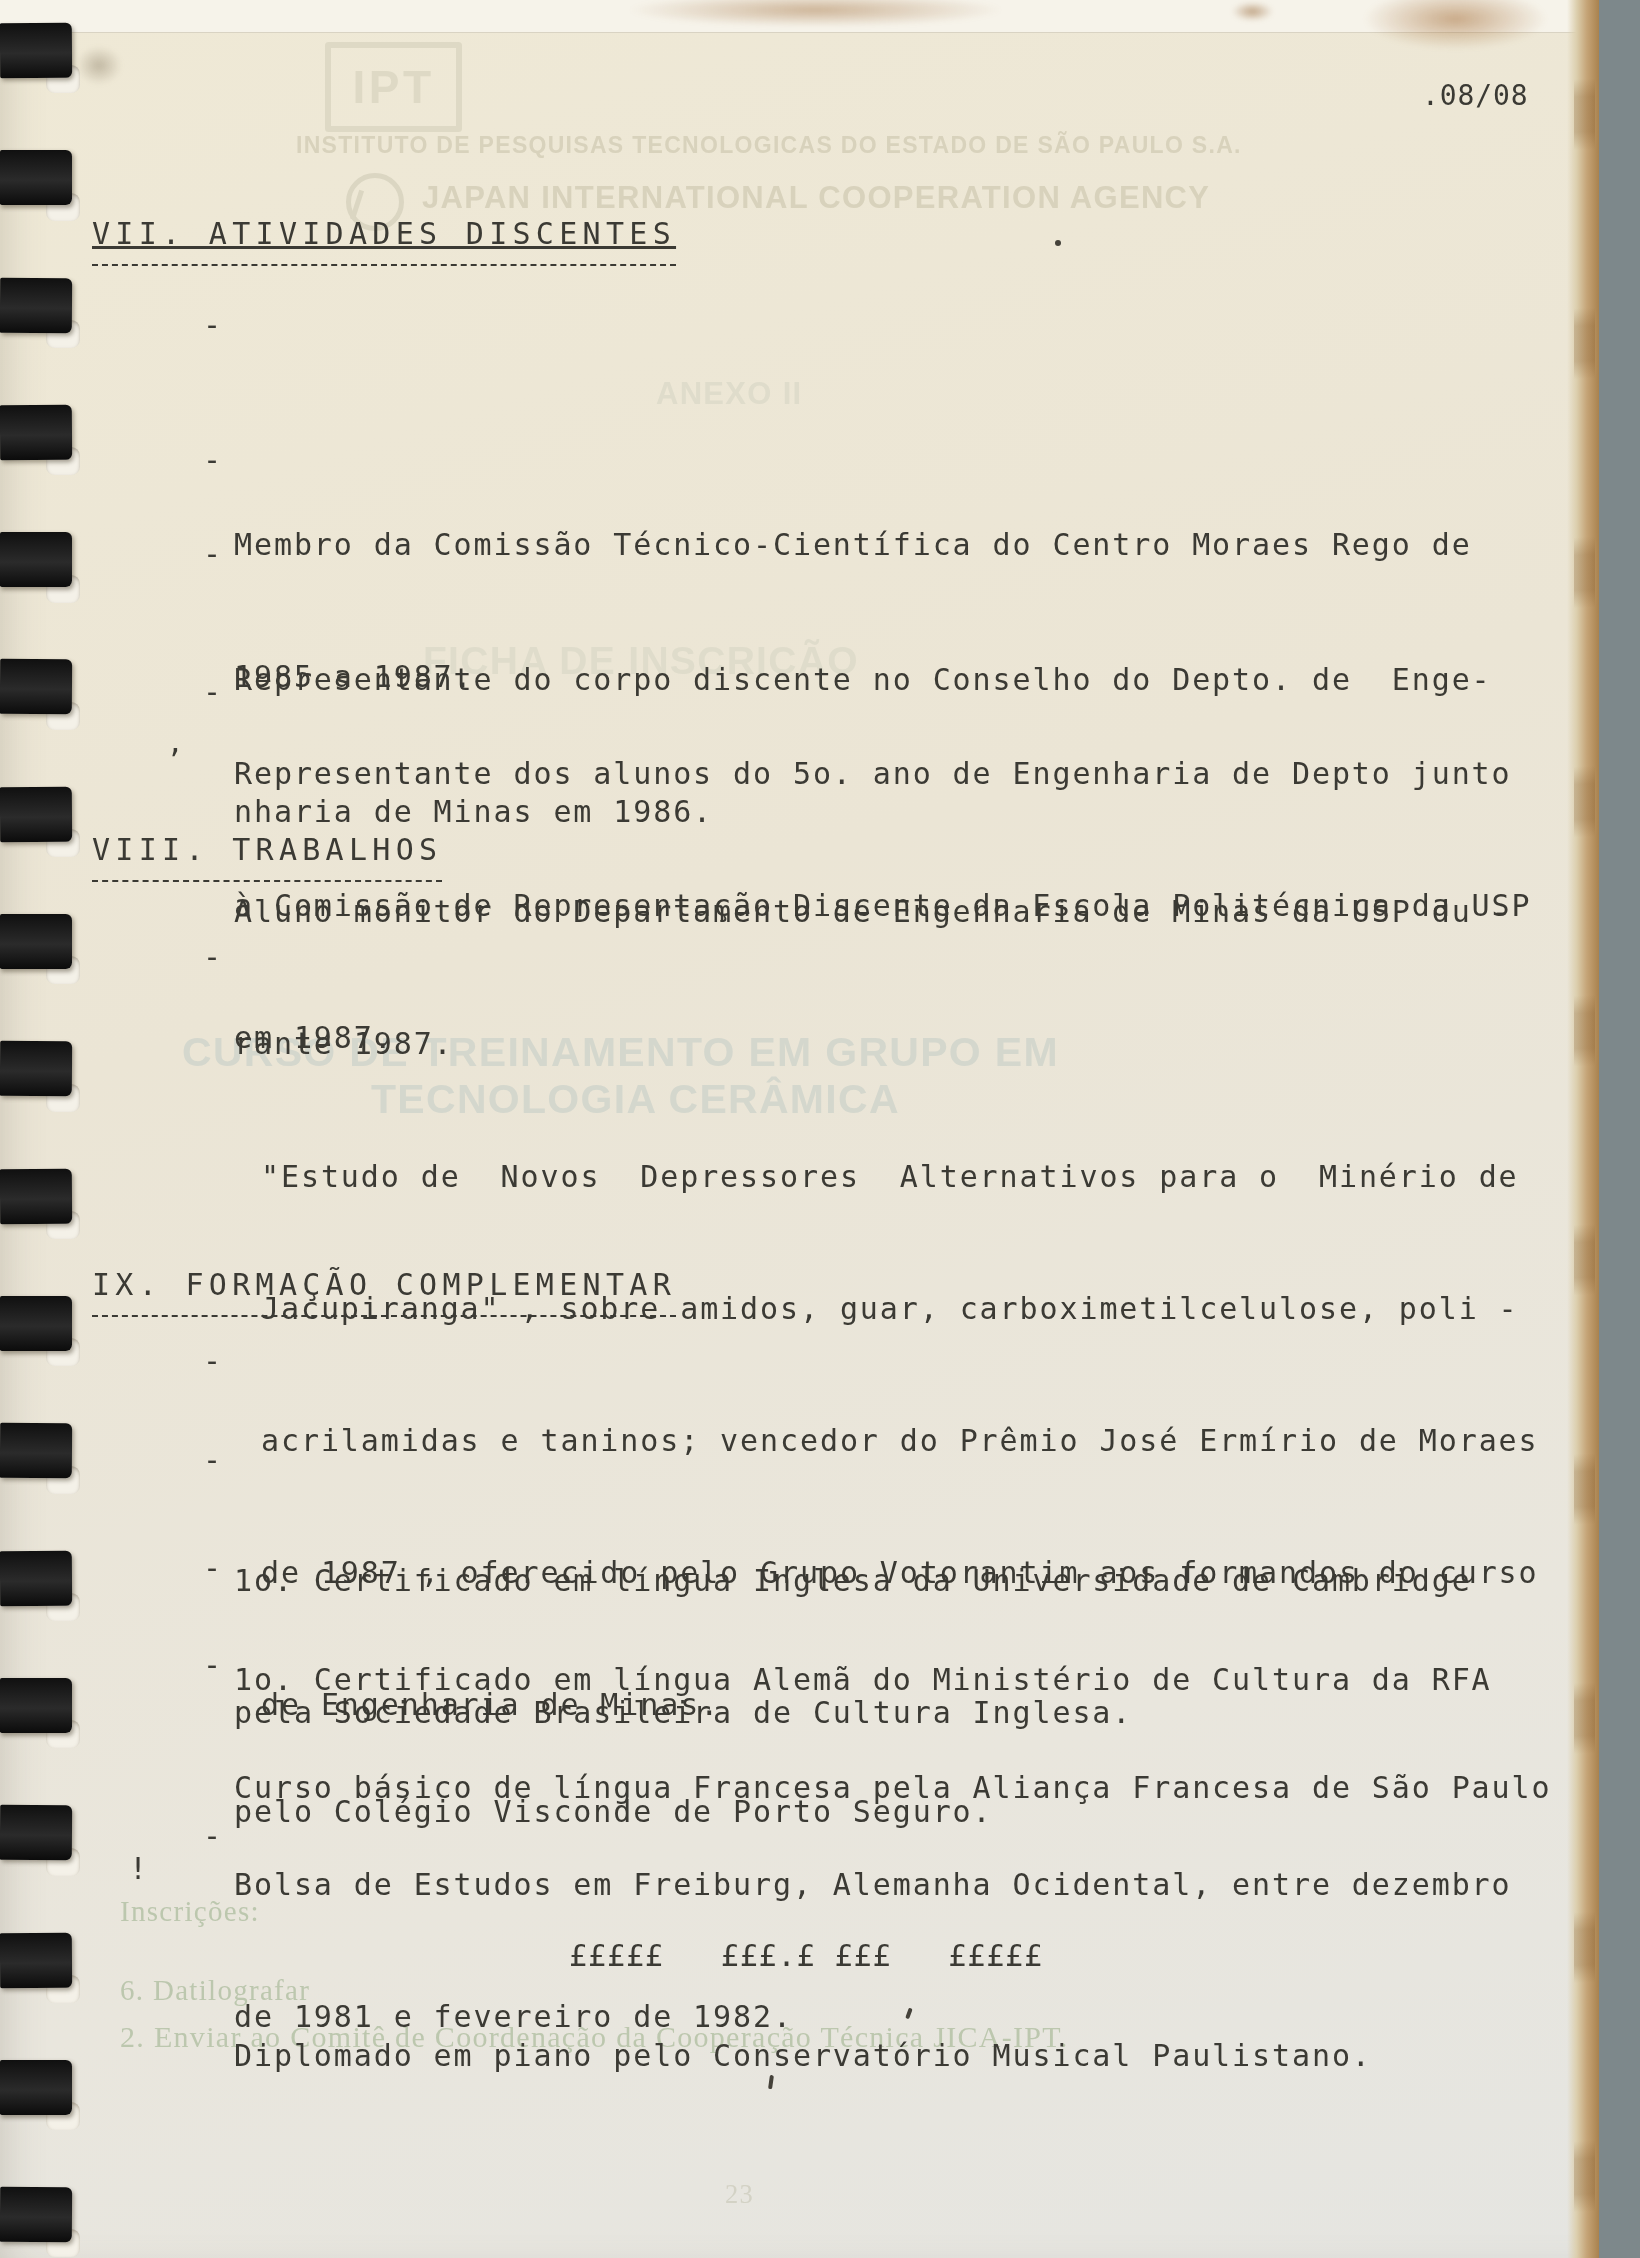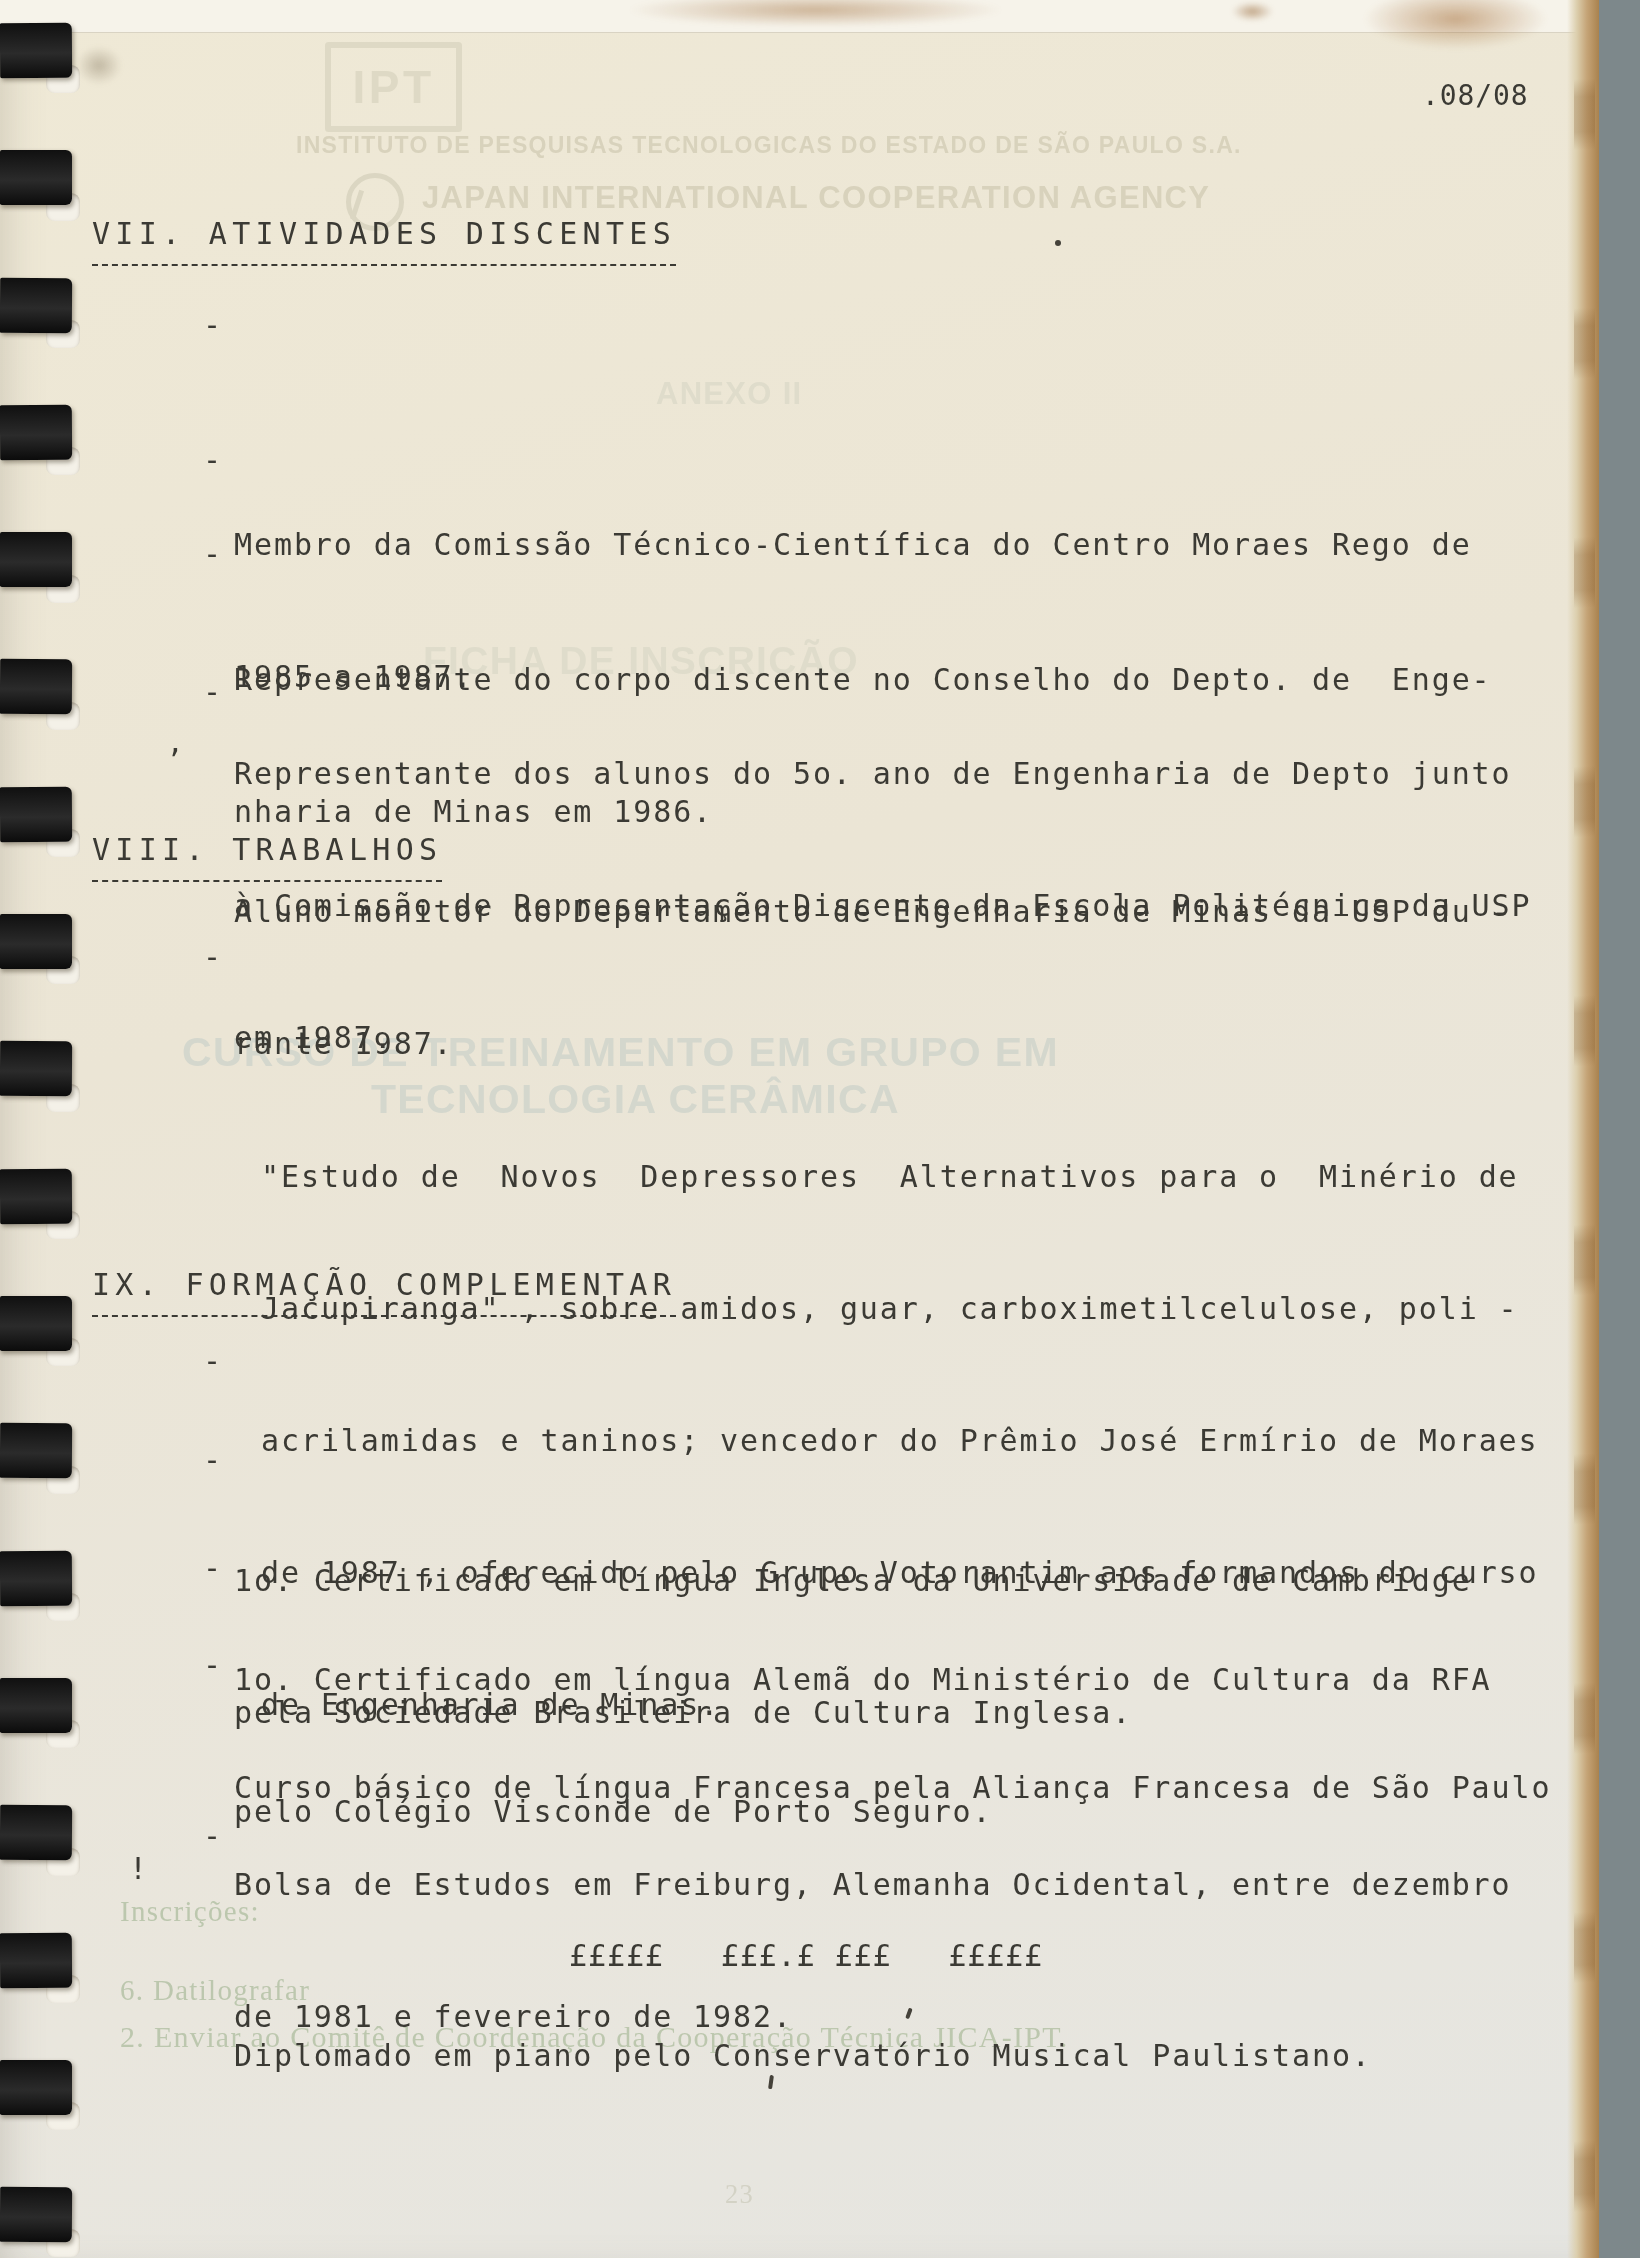--- a/index.html
+++ b/index.html
@@ -63,21 +63,21 @@
   <div class="ghost" style="left:423px;top:639px;font-size:39px;color:var(--ghost-pale);">FICHA DE INSCRIÇÃO</div>
   <div class="ghost" style="left:182px;top:1029px;font-size:41px;color:var(--ghost-cool);">CURSO DE TREINAMENTO EM GRUPO EM</div>
   <div class="ghost" style="left:371px;top:1076px;font-size:41px;color:var(--ghost-cool);">TECNOLOGIA CERÂMICA</div>
   <div class="ghost serif" style="left:120px;top:1895px;font-size:29px;">Inscrições:</div>
   <div class="ghost serif" style="left:120px;top:1974px;font-size:29px;">6. Datilografar</div>
   <div class="ghost serif" style="left:120px;top:2020px;font-size:30px;">2. Enviar ao Comitê de Coordenação da Cooperação Técnica JICA-IPT.</div>
   <div class="ghost serif" style="left:725px;top:2179px;font-size:26.5px;color:#d3d2c5;">23</div>
 
   <div class="mono" style="left:1422px;top:74px;font-size:28px;letter-spacing:0.9px;">.08/08</div>
 
-  <div class="mono head" style="left:92px;top:212px;">VII. ATIVIDADES DISCENTES</div>
+  <div class="mono head" style="left:92px;top:212px;text-decoration:underline;">VII. ATIVIDADES DISCENTES</div>
   <div class="speck" style="left:1055px;top:240px;width:6.2px;height:6.2px;"></div>
 
   <div class="bullet" style="left:203px;top:303px;">
     <div class="dash">-</div>
     <div class="lines">
       <div>Membro da Comissão Técnico-Científica do Centro Moraes Rego de</div>
       <div>1985 a 1987.</div>
     </div>
   </div>
 

